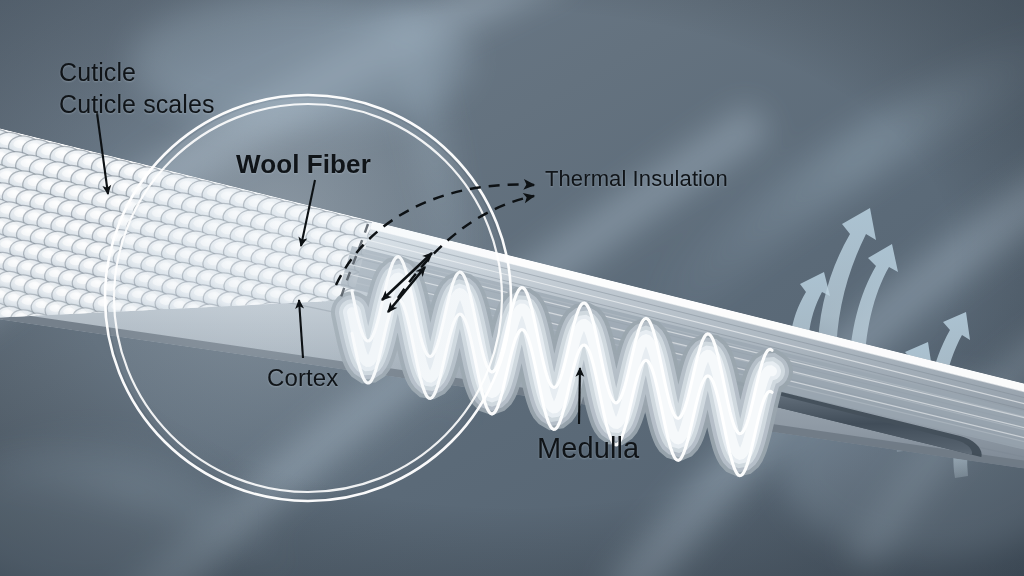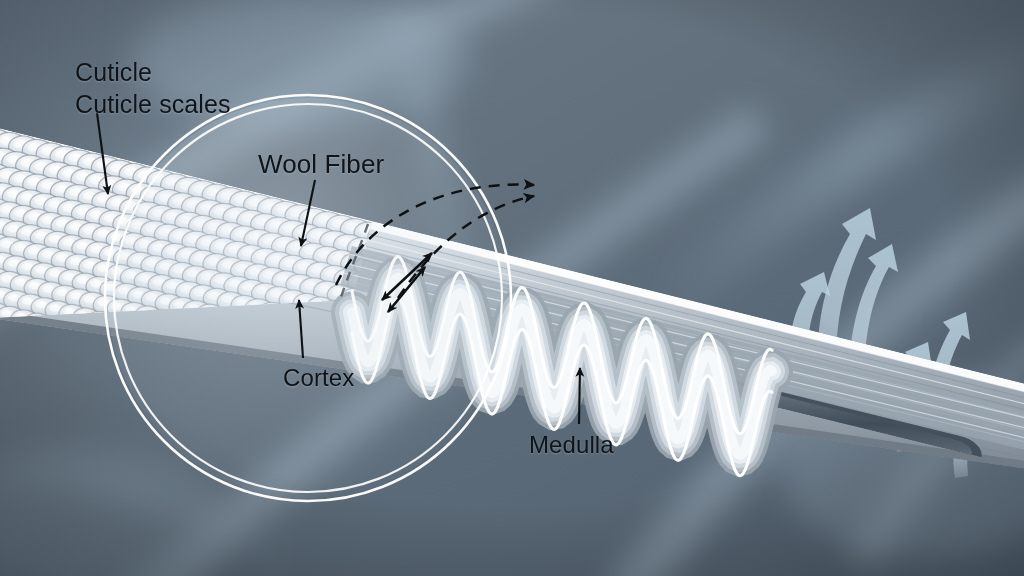--- a/index.html
+++ b/index.html
@@ -17,29 +17,28 @@
   }
   #stage svg{display:block;}
   .lbl{
     position:absolute;
     color:#101418;
     font-family:"Liberation Sans", sans-serif;
     letter-spacing:.1px;
     white-space:nowrap;
     line-height:1.26;
     text-shadow:0 1px 2px rgba(210,222,232,.28);
-    margin-left:16px;
   }
   .lbl-cuticle{left:59px;  top:57px;  font-size:25px;}
   .lbl-cuticle .l2{display:block;}
-  .lbl-wool{left:242px; top:148px; font-size:26px; font-weight:normal;}
+  .lbl-wool{left:236px; top:148px; font-size:26px; font-weight:bold;}
   .lbl-trapped{left:545px;top:165px;font-size:22px;}
   .lbl-trapped .l2{display:block;}
   .lbl-cortex{left:267px;top:363px;font-size:24px;text-align:right;}
-  .lbl-medulla{left:513px;top:430px;font-size:24px;}
+  .lbl-medulla{left:537px;top:430px;font-size:29px;}
 </style>
 </head>
 <body>
 
 <div id="stage">
 
 <svg width="1024" height="576" viewBox="0 0 1024 576" xmlns="http://www.w3.org/2000/svg">
   <defs>
 
     <linearGradient id="bgBase" x1="0" y1="0" x2="1" y2="1">
@@ -1147,19 +1146,20 @@
 
 <div class="lbl lbl-cuticle">
   <span>Cuticle</span>
   <span class="l2">Cuticle scales</span>
 </div>
 
 <div class="lbl lbl-wool">Wool Fiber</div>
 
 <div class="lbl lbl-trapped">
   <span></span>
+  <span class="l2">Thermal Insulation</span>
 </div>
 
 <div class="lbl lbl-cortex">Cortex</div>
 
 <div class="lbl lbl-medulla">Medulla</div>
 
 </div>
 
 </body></html>

